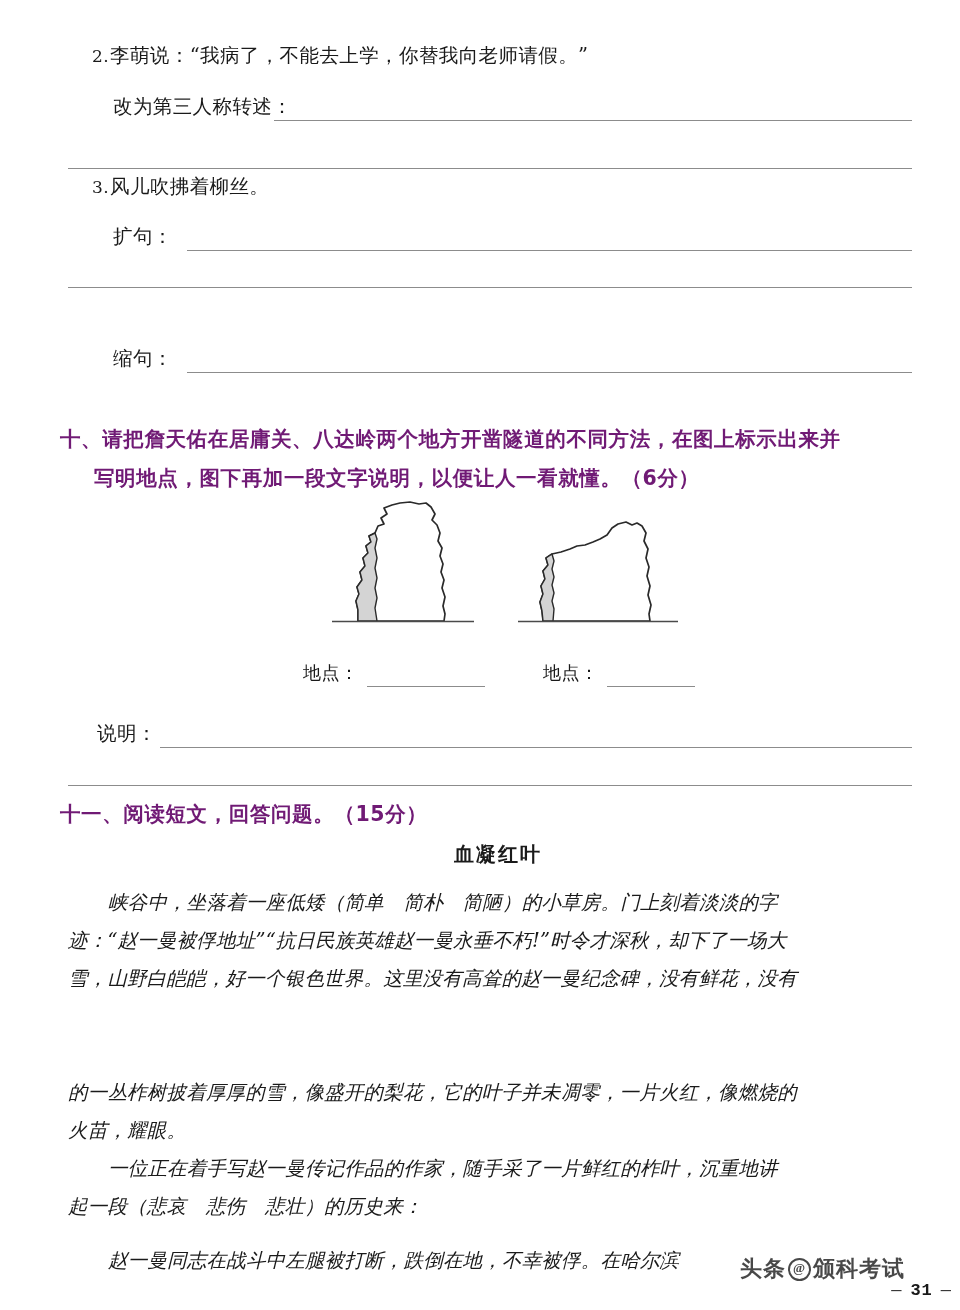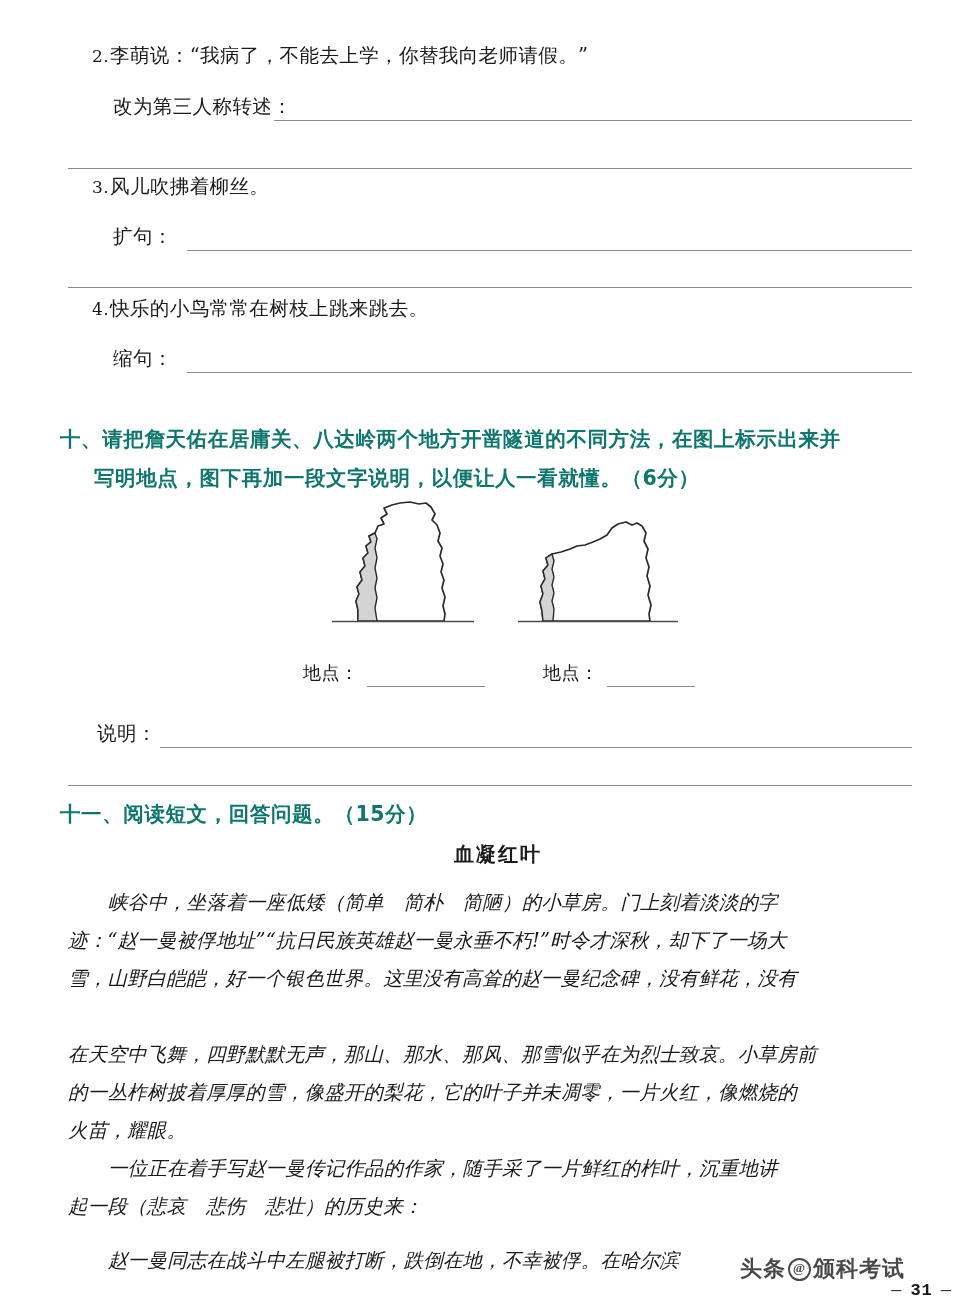--- a/index.html
+++ b/index.html
@@ -44,21 +44,21 @@
   }
 
   
   .sec-head {
     position: absolute;
     font-family: "DejaVu Sans", "Liberation Sans", sans-serif;
     font-weight: bold;
     font-size: 20.5px;
     letter-spacing: 0.6px;
     white-space: nowrap;
-    color: #0f766e;
+    color: #701a75;
   }
 
   
   .diagram {
     position: absolute;
     left: 280px;
     top: 498px;
     width: 420px;
     height: 150px;
   }
@@ -146,23 +146,20 @@
   <div class="rule" style="left:274px; top:120px; width:638px;"></div>
   <div class="rule" style="left:68px; top:168px; width:844px;"></div>
 
   <div class="qline" style="left:92px; top:175px;">
     <span class="qnum">3.</span><span>风儿吹拂着柳丝。</span>
   </div>
   <div class="qline" style="left:113px; top:225px;">扩句：</div>
   <div class="rule" style="left:187px; top:250px; width:725px;"></div>
   <div class="rule" style="left:68px; top:287px; width:844px;"></div>
 
-  <div class="qline" style="left:92px; top:297px;">
-    <span class="qnum">4.</span><span>快乐的小鸟常常在树枝上跳来跳去。</span>
-  </div>
   <div class="qline" style="left:113px; top:347px;">缩句：</div>
   <div class="rule" style="left:187px; top:372px; width:725px;"></div>
 
   <div class="sec-head" style="left:60px; top:425px;">十、请把詹天佑在居庸关、八达岭两个地方开凿隧道的不同方法，在图上标示出来并</div>
   <div class="sec-head" style="left:94px; top:464px;">写明地点，图下再加一段文字说明，以便让人一看就懂。（6分）</div>
 
   <div class="diagram">
     <svg width="420" height="150" viewBox="0 0 420 150" xmlns="http://www.w3.org/2000/svg">
 
       <g>
@@ -209,21 +206,20 @@
   <div class="rule" style="left:160px; top:747px; width:752px;"></div>
   <div class="rule" style="left:68px; top:785px; width:844px;"></div>
 
   <div class="sec-head" style="left:60px; top:800px;">十一、阅读短文，回答问题。（15分）</div>
 
   <div class="art-title" style="top:841px;">血凝红叶</div>
 
   <div class="art-line indent" style="top:889px;">峡谷中，坐落着一座低矮（简单　简朴　简陋）的小草房。门上刻着淡淡的字</div>
   <div class="art-line" style="top:927px;">迹：“赵一曼被俘地址”“抗日民族英雄赵一曼永垂不朽!”时令才深秋，却下了一场大</div>
   <div class="art-line" style="top:965px;">雪，山野白皑皑，好一个银色世界。这里没有高耸的赵一曼纪念碑，没有鲜花，没有</div>
-  <div class="art-line" style="top:1041px;">在天空中飞舞，四野默默无声，那山、那水、那风、那雪似乎在为烈士致哀。小草房前</div>
   <div class="art-line" style="top:1079px;">的一丛柞树披着厚厚的雪，像盛开的梨花，它的叶子并未凋零，一片火红，像燃烧的</div>
   <div class="art-line" style="top:1117px;">火苗，耀眼。</div>
   <div class="art-line indent" style="top:1155px;">一位正在着手写赵一曼传记作品的作家，随手采了一片鲜红的柞叶，沉重地讲</div>
   <div class="art-line" style="top:1193px;">起一段（悲哀　悲伤　悲壮）的历史来：</div>
   <div class="art-line indent" style="top:1247px;">赵一曼同志在战斗中左腿被打断，跌倒在地，不幸被俘。在哈尔滨</div>
 
   <div class="watermark">
     <span>头条</span>
     <span class="wm-at">@</span>
     <span>颁科考试</span>

